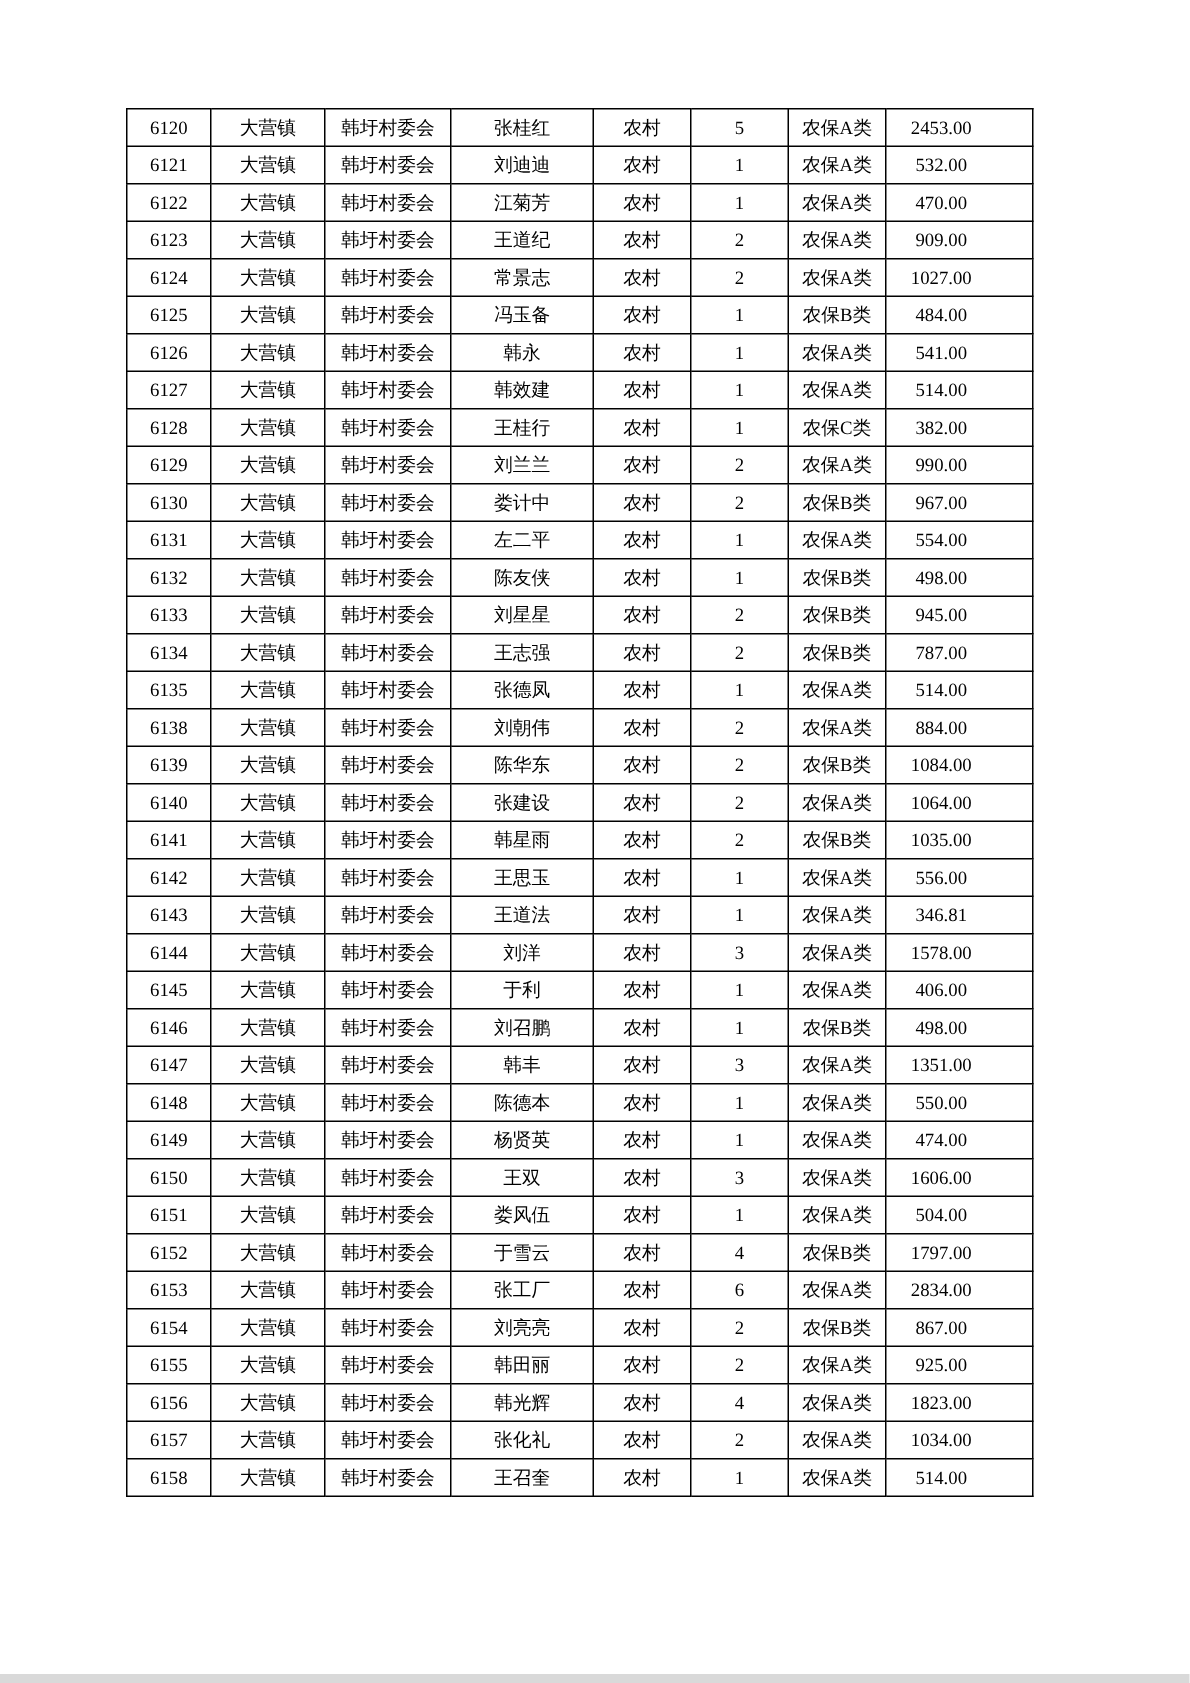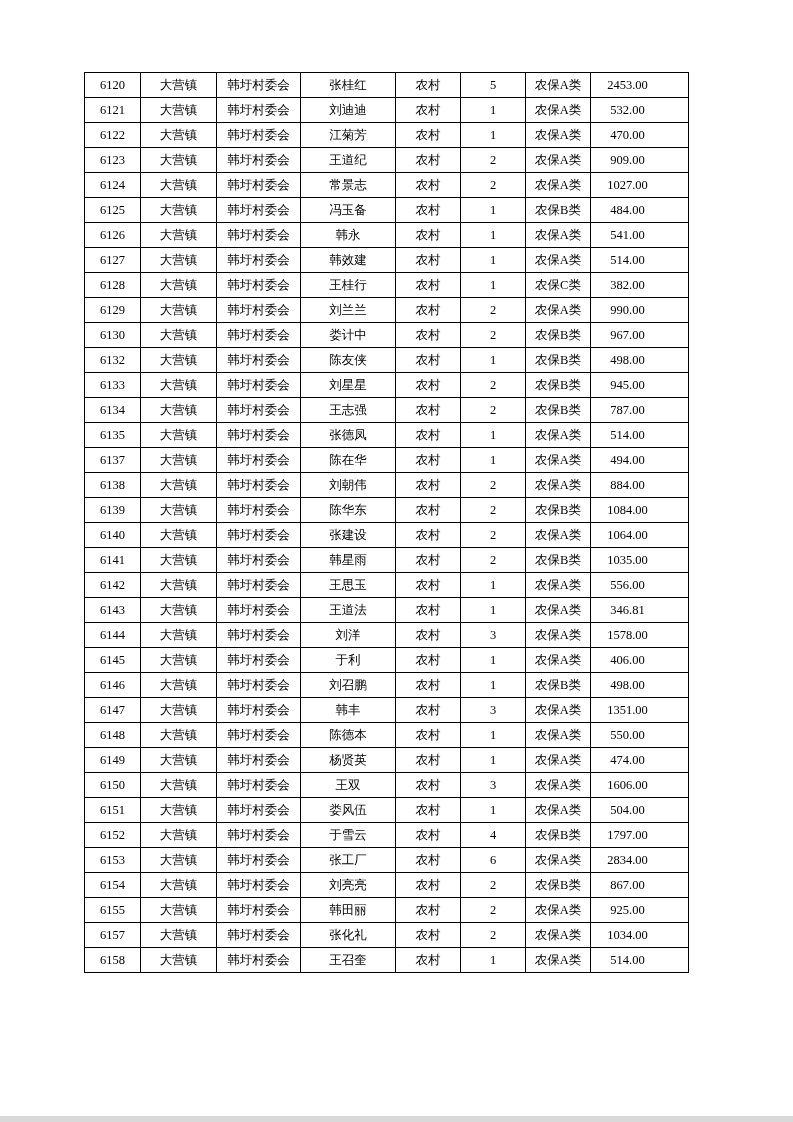--- a/index.html
+++ b/index.html
@@ -169,20 +169,30 @@
           <td>6130</td>
           <td>大营镇</td>
           <td>韩圩村委会</td>
           <td>娄计中</td>
           <td>农村</td>
           <td>2</td>
           <td>农保B类</td>
           <td class="amount">967.00</td>
         </tr>
         <tr>
+          <td>6131</td>
+          <td>大营镇</td>
+          <td>韩圩村委会</td>
+          <td>左二平</td>
+          <td>农村</td>
+          <td>1</td>
+          <td>农保A类</td>
+          <td class="amount">554.00</td>
+        </tr>
+        <tr>
           <td>6132</td>
           <td>大营镇</td>
           <td>韩圩村委会</td>
           <td>陈友侠</td>
           <td>农村</td>
           <td>1</td>
           <td>农保B类</td>
           <td class="amount">498.00</td>
         </tr>
         <tr>
@@ -209,30 +219,20 @@
           <td>6135</td>
           <td>大营镇</td>
           <td>韩圩村委会</td>
           <td>张德凤</td>
           <td>农村</td>
           <td>1</td>
           <td>农保A类</td>
           <td class="amount">514.00</td>
         </tr>
         <tr>
-          <td>6137</td>
-          <td>大营镇</td>
-          <td>韩圩村委会</td>
-          <td>陈在华</td>
-          <td>农村</td>
-          <td>1</td>
-          <td>农保A类</td>
-          <td class="amount">494.00</td>
-        </tr>
-        <tr>
           <td>6138</td>
           <td>大营镇</td>
           <td>韩圩村委会</td>
           <td>刘朝伟</td>
           <td>农村</td>
           <td>2</td>
           <td>农保A类</td>
           <td class="amount">884.00</td>
         </tr>
         <tr>
@@ -397,20 +397,30 @@
         </tr>
         <tr>
           <td>6155</td>
           <td>大营镇</td>
           <td>韩圩村委会</td>
           <td>韩田丽</td>
           <td>农村</td>
           <td>2</td>
           <td>农保A类</td>
           <td class="amount">925.00</td>
+        </tr>
+        <tr>
+          <td>6156</td>
+          <td>大营镇</td>
+          <td>韩圩村委会</td>
+          <td>韩光辉</td>
+          <td>农村</td>
+          <td>4</td>
+          <td>农保A类</td>
+          <td class="amount">1823.00</td>
         </tr>
         <tr>
           <td>6157</td>
           <td>大营镇</td>
           <td>韩圩村委会</td>
           <td>张化礼</td>
           <td>农村</td>
           <td>2</td>
           <td>农保A类</td>
           <td class="amount">1034.00</td>

